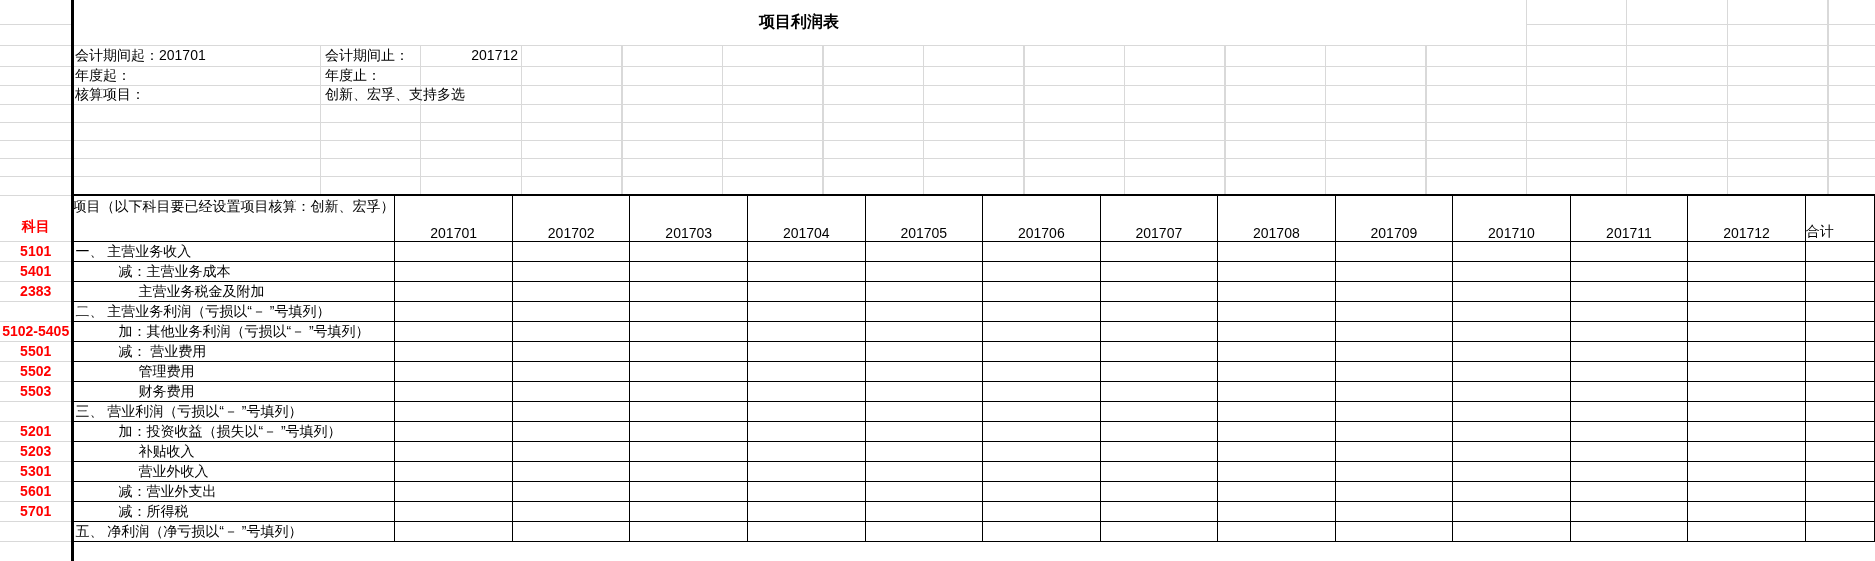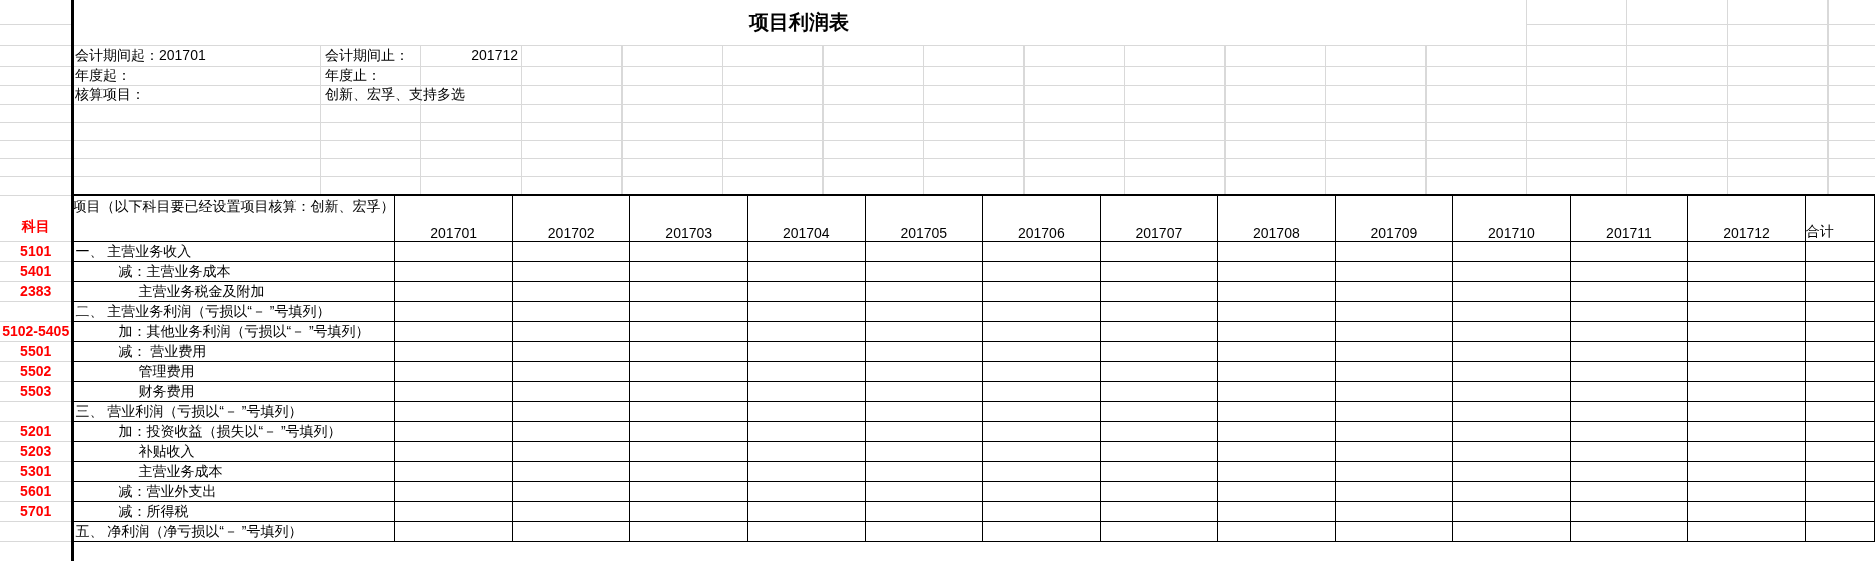--- a/index.html
+++ b/index.html
@@ -12,21 +12,21 @@
   
   .vgrid {
     position:absolute; left:320px; top:0; width:1555px; height:194px; z-index:0;
     background:repeating-linear-gradient(to right,#d9d9d9 0 1px,transparent 1px 100.5px);
   }
   .hline { position:absolute; left:0; width:1875px; height:1px; background:#d9d9d9; z-index:1; }
   
   .title-cell {
     position:absolute; left:72px; top:0; width:1454px; height:45px; z-index:2;
     background:#fff; display:flex; align-items:center; justify-content:center;
-    font-size:20px; font-weight:bold;
+    font-size:16px; font-weight:bold;
   }
   
   .celltext { position:absolute; z-index:2; font-size:14px; white-space:nowrap; }
   .r1 { top:45px; height:21px; line-height:21px; }
   .r2 { top:66px; height:19px; line-height:19px; }
   .r3 { top:85px; height:19px; line-height:19px; }
   .valright { text-align:right; }
   
   table.main {
     position:absolute; left:0; top:194px; z-index:2;
@@ -309,21 +309,21 @@
           <td></td>
           <td></td>
           <td></td>
           <td></td>
           <td></td>
           <td></td>
           <td></td>
         </tr>
         <tr class="datarow">
           <td class="acol">5301</td>
-          <td class="label i2">主营业务成本</td>
+          <td class="label i2">营业外收入</td>
           <td></td>
           <td></td>
           <td></td>
           <td></td>
           <td></td>
           <td></td>
           <td></td>
           <td></td>
           <td></td>
           <td></td>

